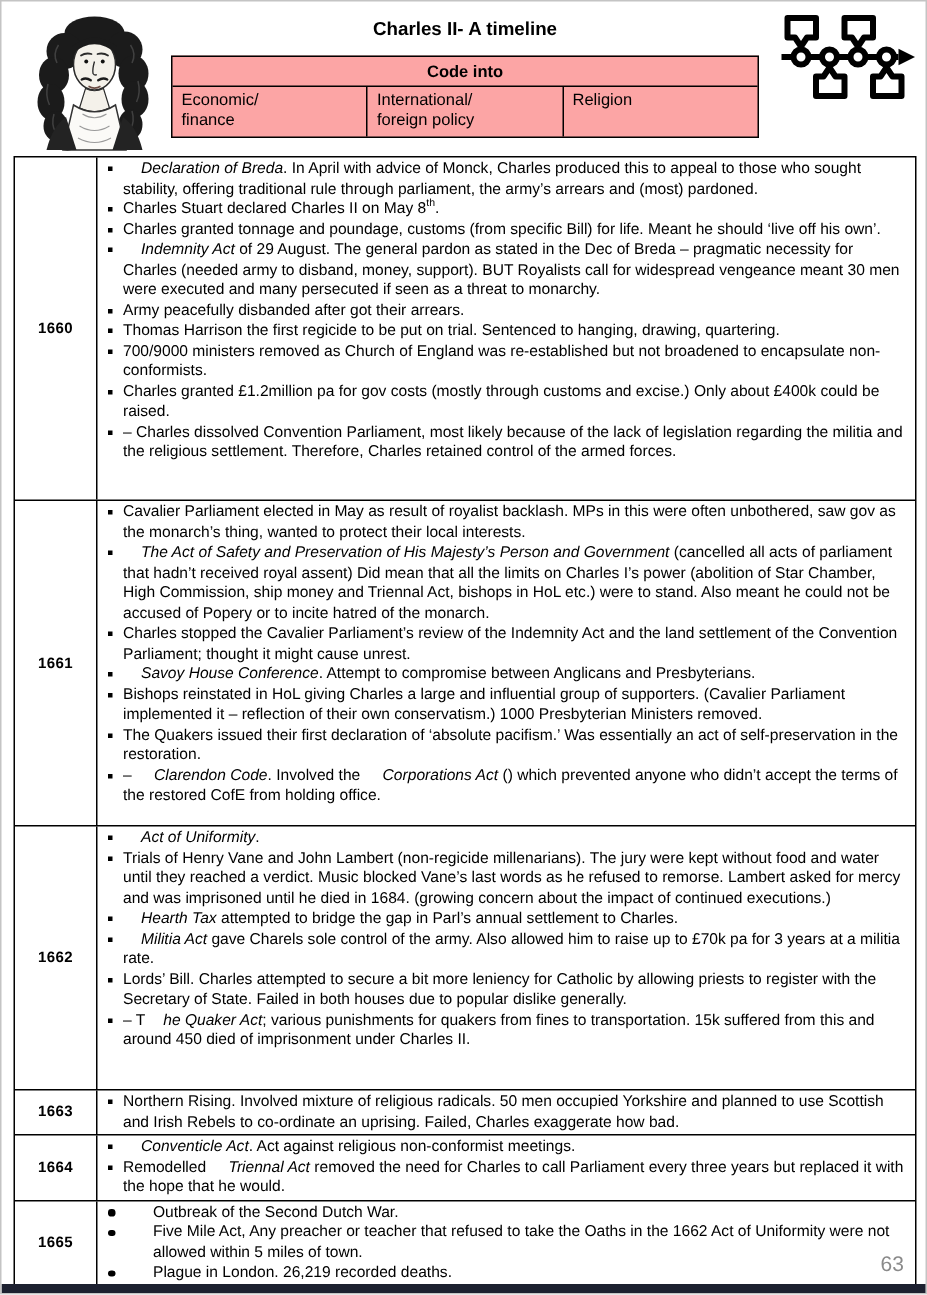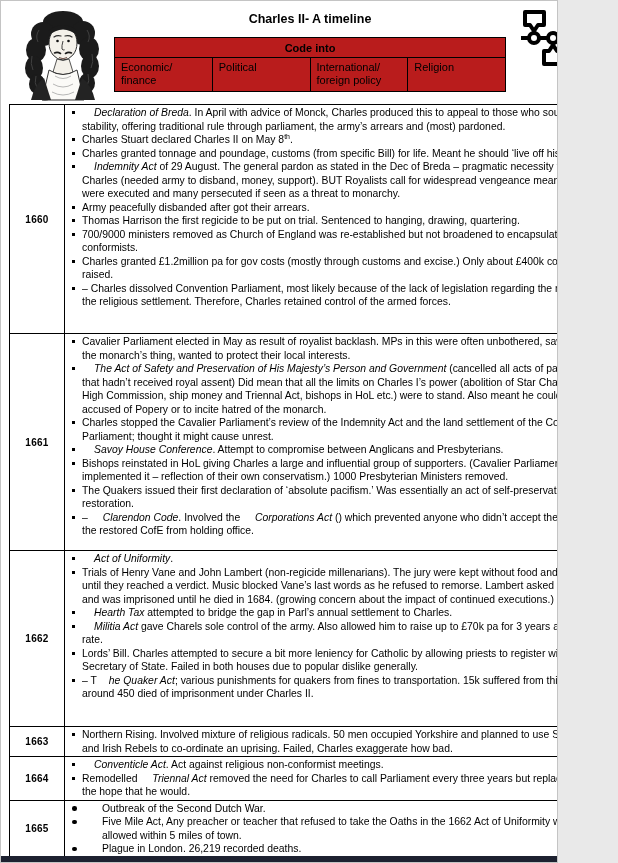--- a/index.html
+++ b/index.html
@@ -1,28 +1,28 @@
 <!DOCTYPE html>
 <html><head>
 <meta charset="utf-8">
 <style>
   html,body{margin:0;padding:0;background:#e9e9e9;}
   .page{
-    position:relative;width:558px;height:863px;background:#fff;overflow:hidden;
+    position:relative;width:618px;height:863px;background:#fff;overflow:hidden;
     font-family:"Liberation Sans","DejaVu Sans",sans-serif;color:#000;
     border:1px solid #c4c4c4;box-sizing:border-box;
   }
   .title{
     position:absolute;top:11px;left:0;width:618px;text-align:center;
     font-weight:bold;font-size:12.5px;
   }
   .portrait{position:absolute;left:18px;top:5px;}
   .tlicon{position:absolute;left:518px;top:8px;}
   
-  .codetbl{position:absolute;left:113px;top:36px;width:392px;border:1.5px solid #000;box-sizing:border-box;background:#b91c1c;}
+  .codetbl{position:absolute;left:113px;top:36px;width:392px;border:1.5px solid #000;box-sizing:border-box;background:#fca5a5;}
   .codehdr{border-bottom:1.5px solid #000;text-align:center;font-weight:bold;font-size:11px;padding:4px 0 3px 0;}
   .codecats{display:flex;}
   .code-cell{flex:1;border-left:1.5px solid #000;padding:3px 6px;font-size:11px;line-height:13px;white-space:pre-line;min-height:33px;box-sizing:border-box;}
   .code-cell:first-child{border-left:none;}
   
   .maintbl{position:absolute;left:8px;top:103px;width:602px;border:1.5px solid #000;box-sizing:border-box;background:#fff;}
   .t-row{display:flex;box-sizing:border-box;}
   .t-row + .t-row{border-top:1.5px solid #000;}
   .year-cell{flex:0 0 54px;width:54px;display:flex;align-items:center;justify-content:center;font-weight:bold;font-size:10px;letter-spacing:.3px;}
   .content-cell{flex:1;border-left:1.5px solid #000;padding:1px 4px;box-sizing:border-box;min-width:0;}
@@ -102,21 +102,20 @@
       <circle cx="53" cy="29" r="5"></circle>
       <circle cx="72" cy="29" r="5"></circle>
     </g>
   </svg>
 
   <div class="codetbl">
     <div class="codehdr">Code into</div>
     <div class="codecats">
         <div class="code-cell">Economic/
 finance</div>
-        <div class="code-cell">Political</div>
         <div class="code-cell">International/
 foreign policy</div>
         <div class="code-cell">Religion</div>
       </div>
   </div>
 
   <div class="maintbl">
       <div class="t-row" style="min-height: 228px;">
         <div class="year-cell">1660</div>
         <div class="content-cell">

